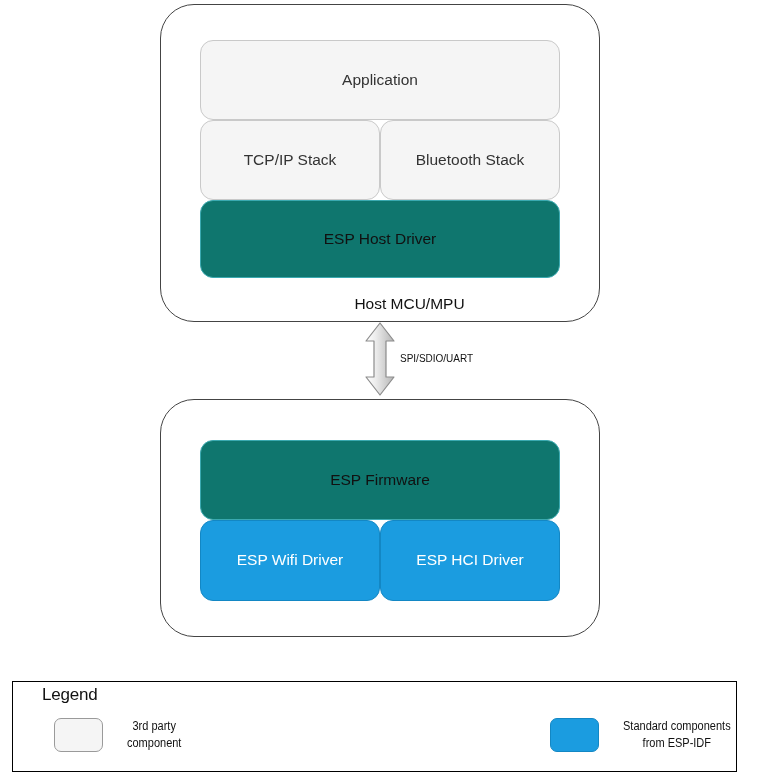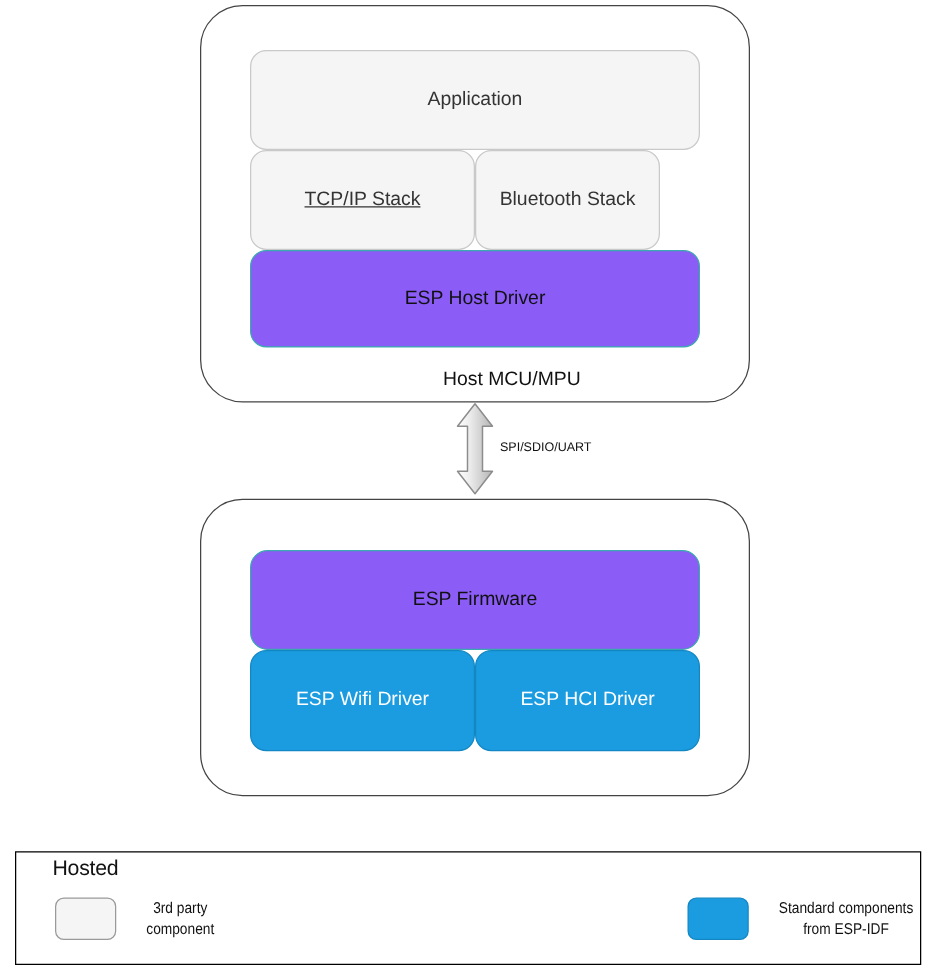--- a/index.html
+++ b/index.html
@@ -58,38 +58,38 @@
     text-align: center;
     font-size: 15.5px;
     line-height: 1.2;
   }
   .block.third-party {
     background: #f5f5f5;
     border: 1px solid #c9c9c9;
     color: #333333;
   }
   .block.hosted {
-    background: #8b5cf6;
+    background: #0f766e;
     border: 1px solid #3aa9b0;
     color: #111111;
   }
   .block.idf {
     background: #1b9ce0;
     border: 1px solid #1387c4;
     color: #ffffff;
   }
 
   
   #blk-application    { left: 200px; top: 40px;  width: 360px; height: 80px; }
-  #blk-tcpip          { left: 200px; top: 120px; width: 180px; height: 80px; text-decoration: underline; }
-  #blk-bluetooth      { left: 380px; top: 120px; width: 148px; height: 80px; }
+  #blk-tcpip          { left: 200px; top: 120px; width: 180px; height: 80px; }
+  #blk-bluetooth      { left: 380px; top: 120px; width: 180px; height: 80px; }
   #blk-esp-host-driver{ left: 200px; top: 200px; width: 360px; height: 78px; }
 
   
-  #blk-esp-firmware   { left: 200px; top: 440px; width: 360px; height: 80px; border-radius: 14px; }
+  #blk-esp-firmware   { left: 200px; top: 440px; width: 360px; height: 80px; }
   #blk-esp-wifi       { left: 200px; top: 520px; width: 180px; height: 81px; }
   #blk-esp-hci        { left: 380px; top: 520px; width: 180px; height: 81px; }
 
   
   #bus-arrow {
     position: absolute;
     left: 364px;
     top: 322px;
     width: 32px;
     height: 74px;
@@ -122,21 +122,21 @@
     color: #111111;
     letter-spacing: -0.2px;
   }
   .legend-item {
     position: absolute;
     top: 718px;
     height: 34px;
     display: flex;
     align-items: center;
   }
-  #legend-item-third-party { left: 44px; }
+  #legend-item-third-party { left: 54px; }
   #legend-item-hosted      { left: 310px; }
   #legend-item-idf         { left: 550px; }
 
   .legend-swatch {
     box-sizing: border-box;
     width: 49px;
     height: 34px;
     border-radius: 7px;
     flex: 0 0 auto;
   }
@@ -203,21 +203,21 @@
   <div class="block idf" id="blk-esp-hci">
     <span>ESP HCI Driver</span>
   </div>
 
   <div class="block idf" id="blk-esp-wifi">
     <span>ESP Wifi Driver</span>
   </div>
 
   <div id="legend-box"></div>
 
-  <div id="legend-title">Hosted</div>
+  <div id="legend-title">Legend</div>
 
   <div class="legend-item" id="legend-item-third-party">
     <div class="legend-swatch third-party"></div>
     <div class="legend-text">3rd party
 component</div>
   </div>
 
 
   <div class="legend-item" id="legend-item-idf">
     <div class="legend-swatch idf"></div>

